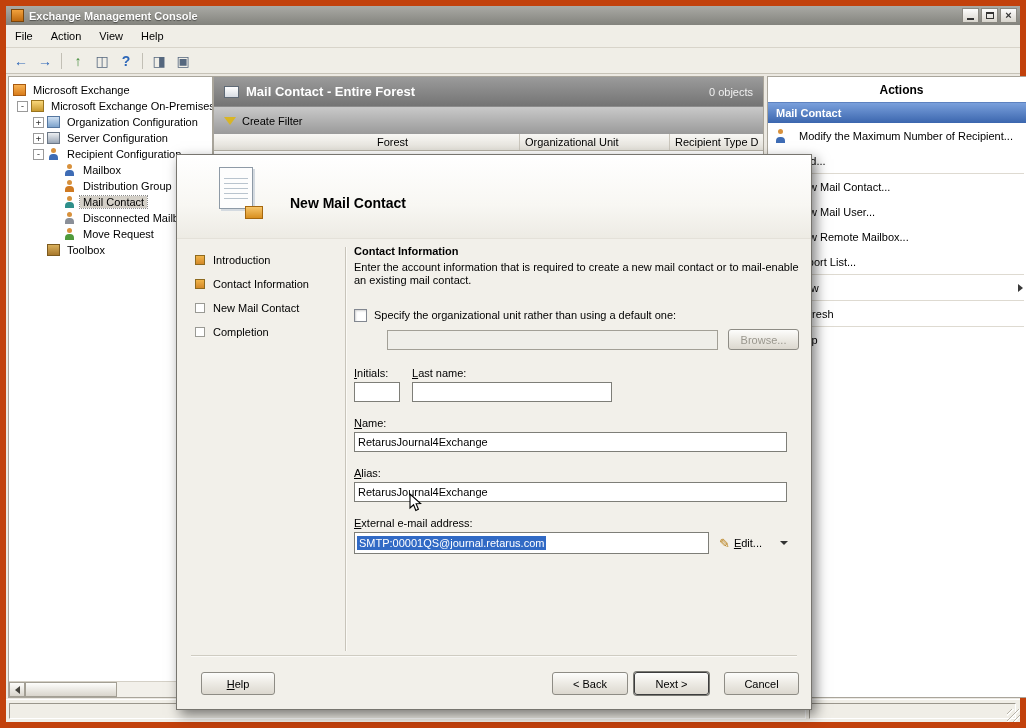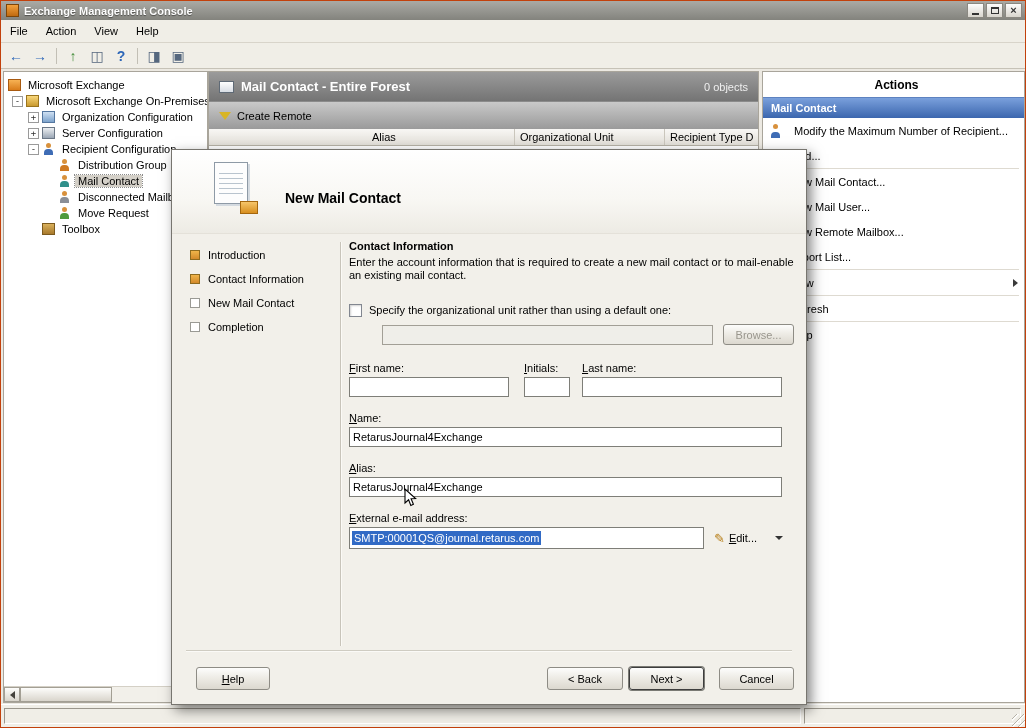--- a/index.html
+++ b/index.html
@@ -1,18 +1,18 @@
 <!DOCTYPE html>
 <html><head>
 <meta charset="utf-8">
 <style>
   * { box-sizing: border-box; margin: 0; padding: 0; }
   html,body { width:1026px; height:728px; }
   body { font-family:"Liberation Sans", sans-serif; background:#ece9e2; position:relative; overflow:hidden; font-size:11px; color:#000; }
-  .window { position:absolute; inset:0; border:1px solid #c2410c; background:#ece9e2; }
+  .window { position:absolute; inset:0; border:6px solid #c2410c; background:#ece9e2; }
 
   
   .titlebar { position:absolute; top:0; left:0; right:0; height:19px;
     background:linear-gradient(#aaaaa5,#83837d); display:flex; align-items:center;
     padding:0 3px; color:#fdfdfd; font-weight:bold; text-shadow:0 1px 1px rgba(0,0,0,.45); }
   .app-icon { width:13px; height:13px; background:linear-gradient(#f2a13c,#c06a10);
     border:1px solid #7c4508; margin:0 5px 0 2px; flex:none; }
   .winbtns { margin-left:auto; display:flex; gap:2px; }
   .winbtn { width:17px; height:15px; background:linear-gradient(#fdfdfd,#d8d5cd);
     border:1px solid #8a8881; display:flex; align-items:center; justify-content:center; }
@@ -245,20 +245,24 @@
         <span class="exp">+</span>
         <span class="ti i-server"></span>
         <span class="tlabel">Server Configuration</span>
       </div>
       <div class="trow" style="padding-left:24px">
         <span class="exp">-</span>
         <span class="ti i-person"></span>
         <span class="tlabel">Recipient Configuration</span>
       </div>
       <div class="trow" style="padding-left:54px">
+        <span class="ti i-person"></span>
+        <span class="tlabel">Mailbox</span>
+      </div>
+      <div class="trow" style="padding-left:54px">
         <span class="ti i-person v-orange"></span>
         <span class="tlabel">Distribution Group</span>
       </div>
       <div class="trow" style="padding-left:54px">
         <span class="ti i-person v-teal"></span>
         <span class="tlabel sel">Mail Contact</span>
       </div>
       <div class="trow" style="padding-left:54px">
         <span class="ti i-person v-gray"></span>
         <span class="tlabel">Disconnected Mailbox</span>
@@ -285,28 +289,28 @@
   </div>
 
   <div class="list-panel">
     <div class="banner">
       <span class="banner-icon"></span>
       <span class="banner-title">Mail Contact - Entire Forest</span>
       <span class="banner-count">0 objects</span>
     </div>
     <div class="filter-row">
       <span class="funnel"></span>
-      <span>Create Remote</span>
+      <span>Create Filter</span>
     </div>
     <div class="cols">
       <span class="col c0">
         <span>Display Name</span>
         <span class="sort-up"></span>
       </span>
-      <span class="col c1">Alias</span>
+      <span class="col c1">Forest</span>
       <span class="col c2">Organizational Unit</span>
       <span class="col c3">Recipient Type D</span>
     </div>
     <div class="list-body"></div>
   </div>
 
   <div class="actions-panel">
     <div class="actions-title">Actions</div>
     <div class="actions-group-header">Mail Contact</div>
     <div class="aitem">
@@ -397,24 +401,20 @@
       <div class="chk-row">
         <span class="checkbox"></span>
         <span>Specify the organizational unit rather than using a default one:</span>
       </div>
       <div class="ou-row">
         <input class="txt ou-input disabled" disabled="" value="" style="">
         <button class="btn browse-btn disabled" disabled="">Browse...</button>
       </div>
 
       <div class="fields-row">
-        <div class="f-first">
-          <label class="flabel ak">First name:</label>
-          <input class="txt" value="" style="">
-        </div>
         <div class="f-init">
           <label class="flabel ak">Initials:</label>
           <input class="txt" value="" style="">
         </div>
         <div class="f-last">
           <label class="flabel ak">Last name:</label>
           <input class="txt" value="" style="">
         </div>
       </div>
 

